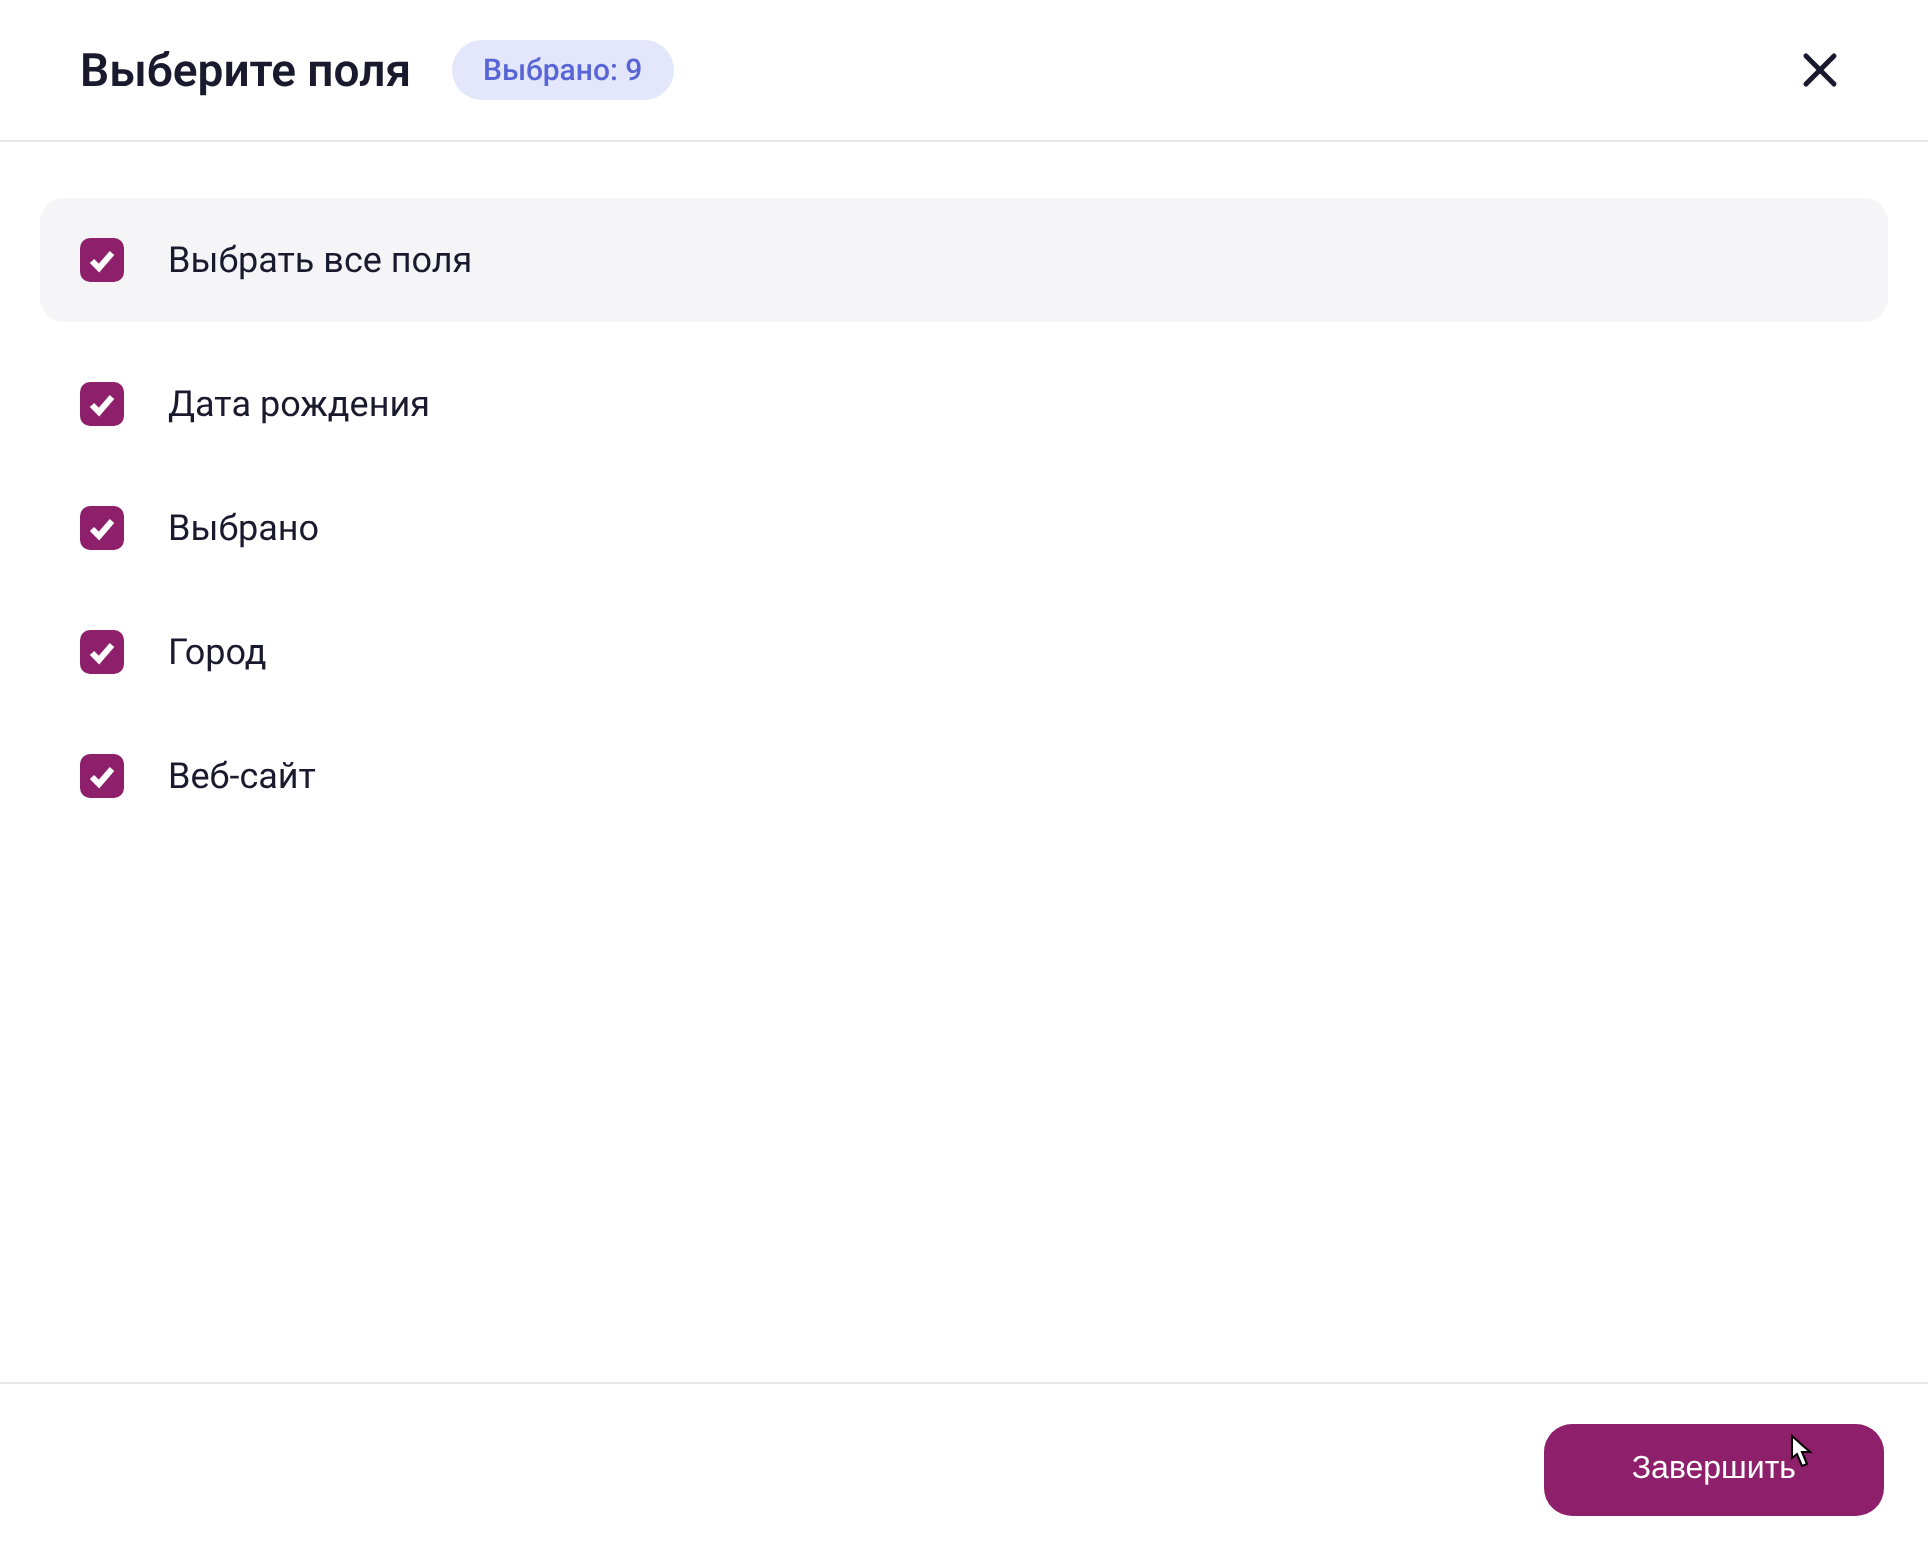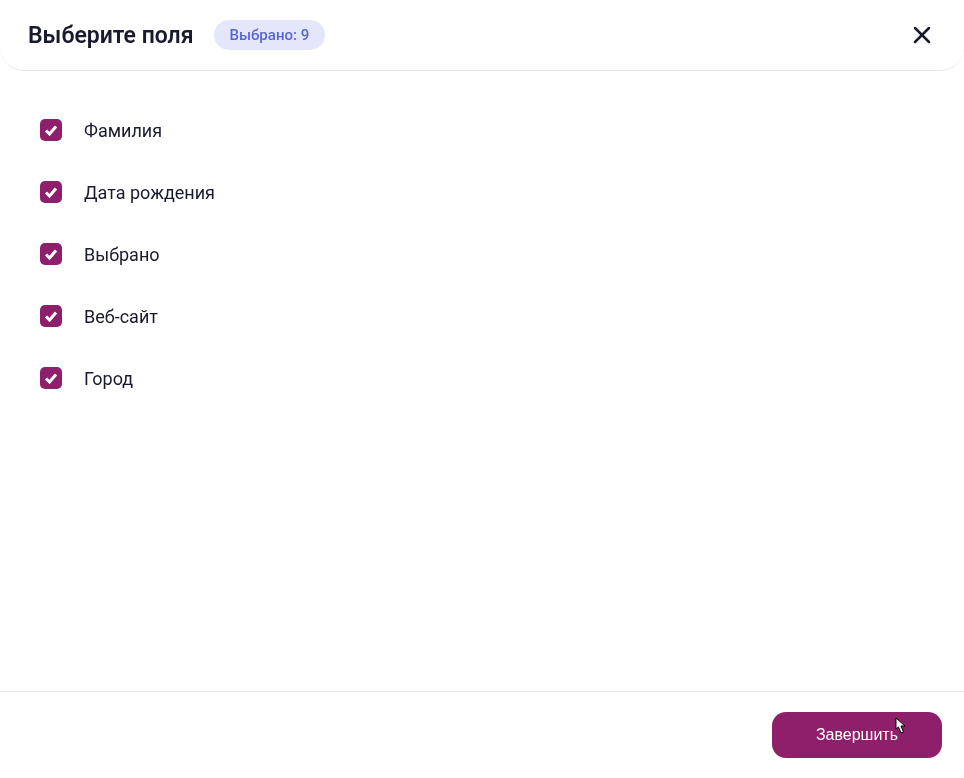--- a/index.html
+++ b/index.html
@@ -10,23 +10,22 @@
     body {
       font-family: -apple-system, BlinkMacSystemFont, "Segoe UI", Roboto, Helvetica, Arial, sans-serif;
       background: #ffffff;
       width: 964px;
       height: 778px;
       position: relative;
     }
     .dialog-header {
       display: flex;
       align-items: center;
-      padding: 20px 28px;
+      padding: 20px 40px;
       border-bottom: 1px solid #e7e7ea;
-      border-radius: 24px;
     }
     .dialog-title {
       font-size: 23px;
       font-weight: 600;
       color: #1a1a2e;
     }
     .badge {
       margin-left: 20px;
       background: #e4e7fb;
       color: #5865d6;
@@ -137,29 +136,29 @@
   <button class="close-btn">
     <svg viewBox="0 0 18 18">
       <line x1="2" y1="2" x2="16" y2="16" stroke="currentColor" stroke-width="2.5" stroke-linecap="round"></line>
       <line x1="16" y1="2" x2="2" y2="16" stroke="currentColor" stroke-width="2.5" stroke-linecap="round"></line>
     </svg>
   </button>
 </div>
 
 <div class="fields-body">
 
-
-  <div class="field-row">
-    <span class="checkbox">
-      <svg viewBox="0 0 14 14">
-          <polyline points="2,7.5 5.5,11 12,3.5"></polyline>
-        </svg>
-    </span>
-    <span class="field-label">Фамилия</span>
-  </div>
+  <div class="field-row select-all">
+    <span class="checkbox">
+      <svg viewBox="0 0 14 14">
+          <polyline points="2,7.5 5.5,11 12,3.5"></polyline>
+        </svg>
+    </span>
+    <span class="field-label">Выбрать все поля</span>
+  </div>
+
 
   <div class="field-row">
     <span class="checkbox">
       <svg viewBox="0 0 14 14">
           <polyline points="2,7.5 5.5,11 12,3.5"></polyline>
         </svg>
     </span>
     <span class="field-label">Дата рождения</span>
   </div>
 
@@ -173,30 +172,30 @@
   </div>
 
 
 
   <div class="field-row">
     <span class="checkbox">
       <svg viewBox="0 0 14 14">
           <polyline points="2,7.5 5.5,11 12,3.5"></polyline>
         </svg>
     </span>
+    <span class="field-label">Город</span>
+  </div>
+
+  <div class="field-row">
+    <span class="checkbox">
+      <svg viewBox="0 0 14 14">
+          <polyline points="2,7.5 5.5,11 12,3.5"></polyline>
+        </svg>
+    </span>
     <span class="field-label">Веб-сайт</span>
-  </div>
-
-  <div class="field-row">
-    <span class="checkbox">
-      <svg viewBox="0 0 14 14">
-          <polyline points="2,7.5 5.5,11 12,3.5"></polyline>
-        </svg>
-    </span>
-    <span class="field-label">Город</span>
   </div>
 
 </div>
 
 <div class="dialog-footer">
   <button class="btn-submit">Завершить</button>
 </div>
 
 <svg class="cursor-pointer" viewBox="0 0 18 22">
   <path d="M6 2 L6 13 L8.5 11 L11 17 L13.5 16 L11 10 L15 10 Z" fill="#ffffff" stroke="#000000" stroke-width="1"></path>

